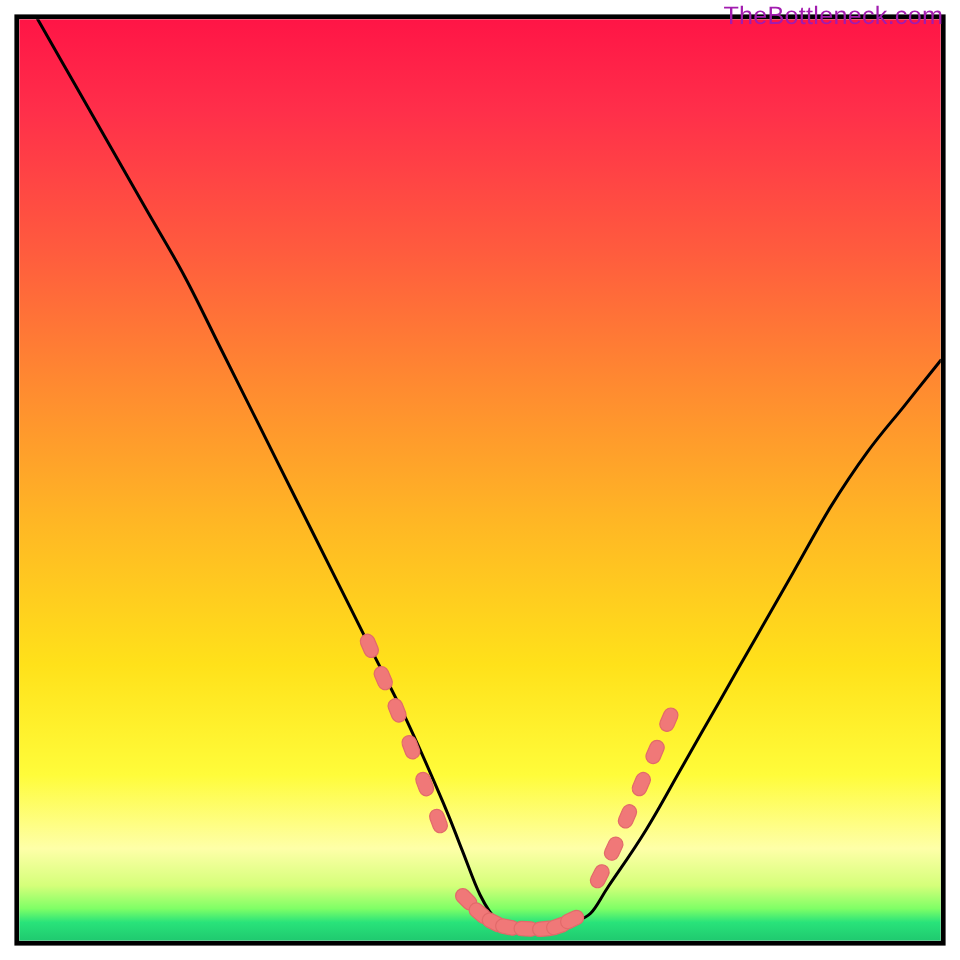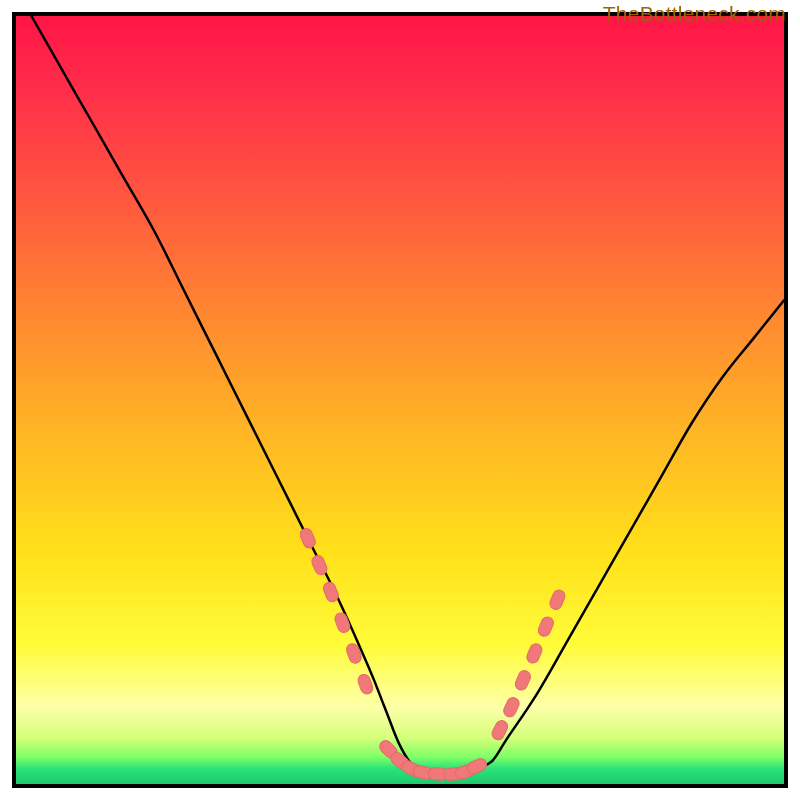--- a/index.html
+++ b/index.html
@@ -57,21 +57,21 @@
     width: 100%;
     height: 100%;
     overflow: visible;
   }
   .watermark {
     position: absolute;
     top: 2px;
     right: 14px;
     font-size: 21px;
     font-weight: 500;
-    color: #a16207;
+    color: #a21caf;
     letter-spacing: 0.2px;
     user-select: none;
     z-index: 5;
   }
 </style>
 </head>
 <body>
 
 <div class="frame">
 

